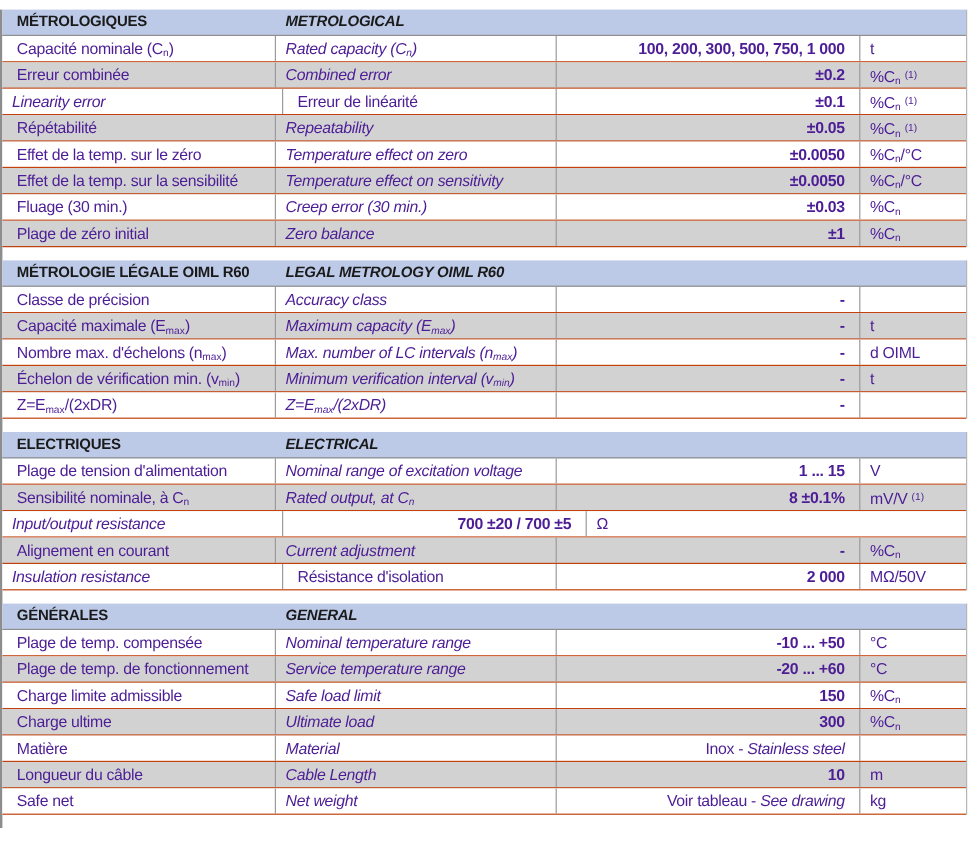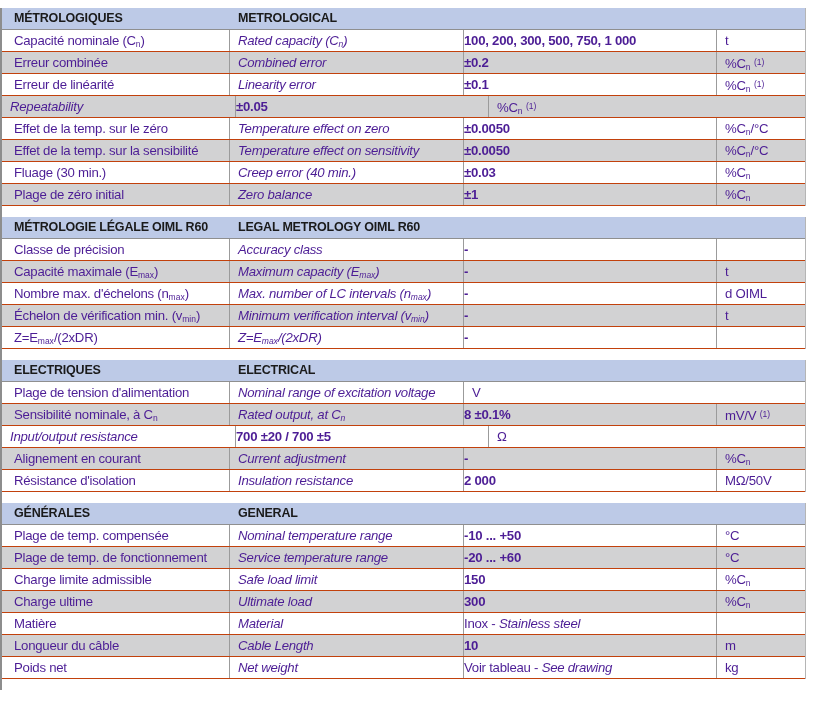--- a/index.html
+++ b/index.html
@@ -33,21 +33,21 @@
     line-height: 21px;
     background: var(--band, #bdcae7);
     border-bottom: 1px solid #8f8f8f;
     font-size: 12.5px;
     font-weight: bold;
     color: #1a1a1a;
     letter-spacing: -0.2px;
     white-space: nowrap;
   }
   .band-fr { position: absolute; left: 12px; top: 0; }
-  .band-en { position: absolute; left: 236px; top: 0; }
+  .band-en { position: absolute; left: 236px; top: 0; font-style: italic; }
   .row {
     display: flex;
     height: 21px;
     line-height: 21px;
     border-bottom: 1px solid #c2410c;
     background: #ffffff;
     font-size: 13.2px;
     color: #4c1d95;
     letter-spacing: -0.25px;
     white-space: nowrap;
@@ -60,22 +60,23 @@
     border-right: 1px solid #9b9b9b;
   }
   .c-en {
     width: 234px;
     padding-left: 8px;
     border-right: 1px solid #9b9b9b;
     font-style: italic;
   }
   .c-val {
     width: 253px;
-    padding-right: 1px;
+    padding-right: 12px;
     border-right: 1px solid #9b9b9b;
+    text-align: right;
     font-weight: bold;
   }
   .row.plain .c-val { font-weight: normal; }
   .c-unit {
     width: 87px;
     padding-left: 8px;
     text-align: left;
   }
   sub { font-size: 8.5px; vertical-align: -2px; letter-spacing: 0; }
   sup { font-size: 8.5px; vertical-align: 3px; letter-spacing: 0; }
@@ -99,27 +100,28 @@
   </div>
 
   <div class="row">
     <div class="cell c-fr">Erreur combinée</div>
     <div class="cell c-en">Combined error</div>
     <div class="cell c-val">±0.2</div>
     <div class="cell c-unit">%C<sub>n</sub> <sup>(1)</sup></div>
   </div>
 
   <div class="row">
+    <div class="cell c-en">Linearity error</div>
     <div class="cell c-fr">Erreur de linéarité</div>
-    <div class="cell c-en">Linearity error</div>
     <div class="cell c-val">±0.1</div>
     <div class="cell c-unit">%C<sub>n</sub> <sup>(1)</sup></div>
   </div>
 
   <div class="row">
+    <div class="cell c-fr">Répétabilité</div>
     <div class="cell c-en">Repeatability</div>
     <div class="cell c-val">±0.05</div>
     <div class="cell c-unit">%C<sub>n</sub> <sup>(1)</sup></div>
   </div>
 
   <div class="row">
     <div class="cell c-fr">Effet de la temp. sur le zéro</div>
     <div class="cell c-en">Temperature effect on zero</div>
     <div class="cell c-val">±0.0050</div>
     <div class="cell c-unit">%C<sub>n</sub>/°C</div>
@@ -127,21 +129,21 @@
 
   <div class="row">
     <div class="cell c-fr">Effet de la temp. sur la sensibilité</div>
     <div class="cell c-en">Temperature effect on sensitivity</div>
     <div class="cell c-val">±0.0050</div>
     <div class="cell c-unit">%C<sub>n</sub>/°C</div>
   </div>
 
   <div class="row">
     <div class="cell c-fr">Fluage (30 min.)</div>
-    <div class="cell c-en">Creep error (40 min.)</div>
+    <div class="cell c-en">Creep error (30 min.)</div>
     <div class="cell c-val">±0.03</div>
     <div class="cell c-unit">%C<sub>n</sub></div>
   </div>
 
   <div class="row">
     <div class="cell c-fr">Plage de zéro initial</div>
     <div class="cell c-en">Zero balance</div>
     <div class="cell c-val">±1</div>
     <div class="cell c-unit">%C<sub>n</sub></div>
   </div>
@@ -193,20 +195,21 @@
 
   <section class="spec-section">
     <div class="band">
       <span class="band-fr">ELECTRIQUES</span>
       <span class="band-en">ELECTRICAL</span>
     </div>
     <div class="rows">
   <div class="row">
     <div class="cell c-fr">Plage de tension d'alimentation</div>
     <div class="cell c-en">Nominal range of excitation voltage</div>
+    <div class="cell c-val">1 ... 15</div>
     <div class="cell c-unit">V</div>
   </div>
 
   <div class="row">
     <div class="cell c-fr">Sensibilité nominale, à C<sub>n</sub></div>
     <div class="cell c-en">Rated output, at C<sub>n</sub></div>
     <div class="cell c-val">8 ±0.1%</div>
     <div class="cell c-unit">mV/V <sup>(1)</sup></div>
   </div>
 
@@ -217,22 +220,22 @@
   </div>
 
   <div class="row">
     <div class="cell c-fr">Alignement en courant</div>
     <div class="cell c-en">Current adjustment</div>
     <div class="cell c-val">-</div>
     <div class="cell c-unit">%C<sub>n</sub></div>
   </div>
 
   <div class="row">
+    <div class="cell c-en">Insulation resistance</div>
     <div class="cell c-fr">Résistance d'isolation</div>
-    <div class="cell c-en">Insulation resistance</div>
     <div class="cell c-val">2 000</div>
     <div class="cell c-unit">MΩ/50V</div>
   </div>
 </div>
   </section>
 
   <section class="spec-section">
     <div class="band">
       <span class="band-fr">GÉNÉRALES</span>
       <span class="band-en">GENERAL</span>
@@ -275,21 +278,21 @@
   </div>
 
   <div class="row">
     <div class="cell c-fr">Longueur du câble</div>
     <div class="cell c-en">Cable Length</div>
     <div class="cell c-val">10</div>
     <div class="cell c-unit">m</div>
   </div>
 
   <div class="row plain">
-    <div class="cell c-fr">Poids net</div>
+    <div class="cell c-fr">Safe net</div>
     <div class="cell c-en">Net weight</div>
     <div class="cell c-val">Voir tableau - <i>See drawing</i></div>
     <div class="cell c-unit">kg</div>
   </div>
 </div>
   </section>
 </div>
 </div>
 
 </body></html>

